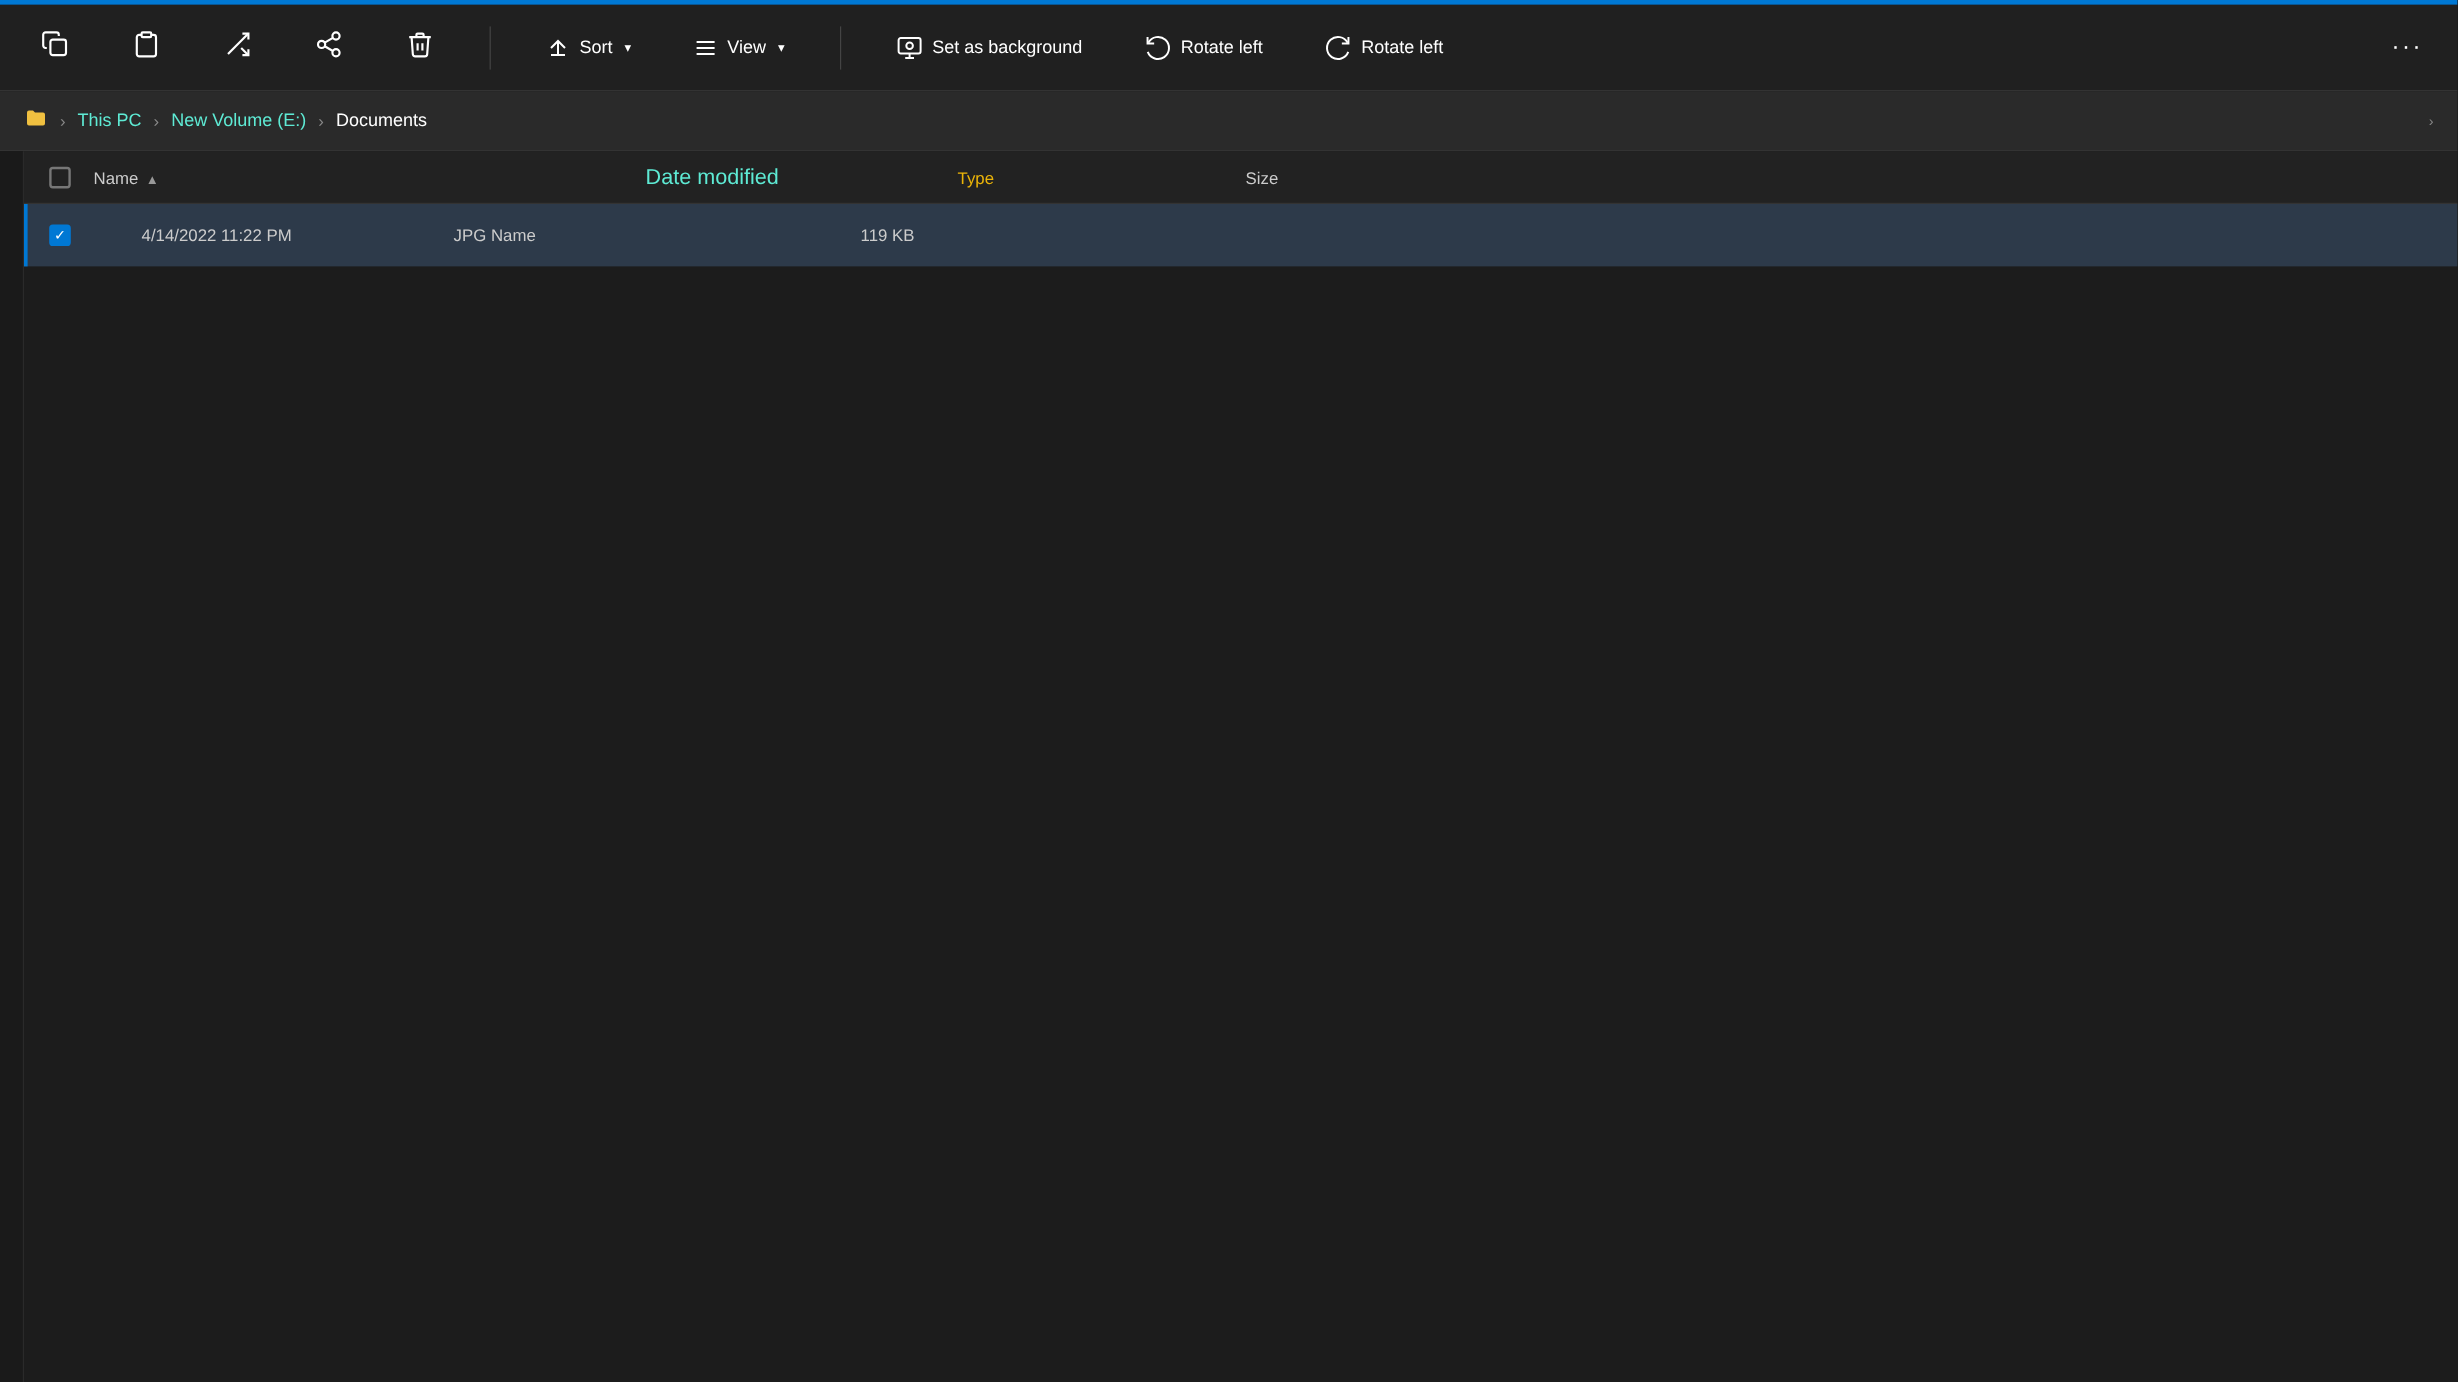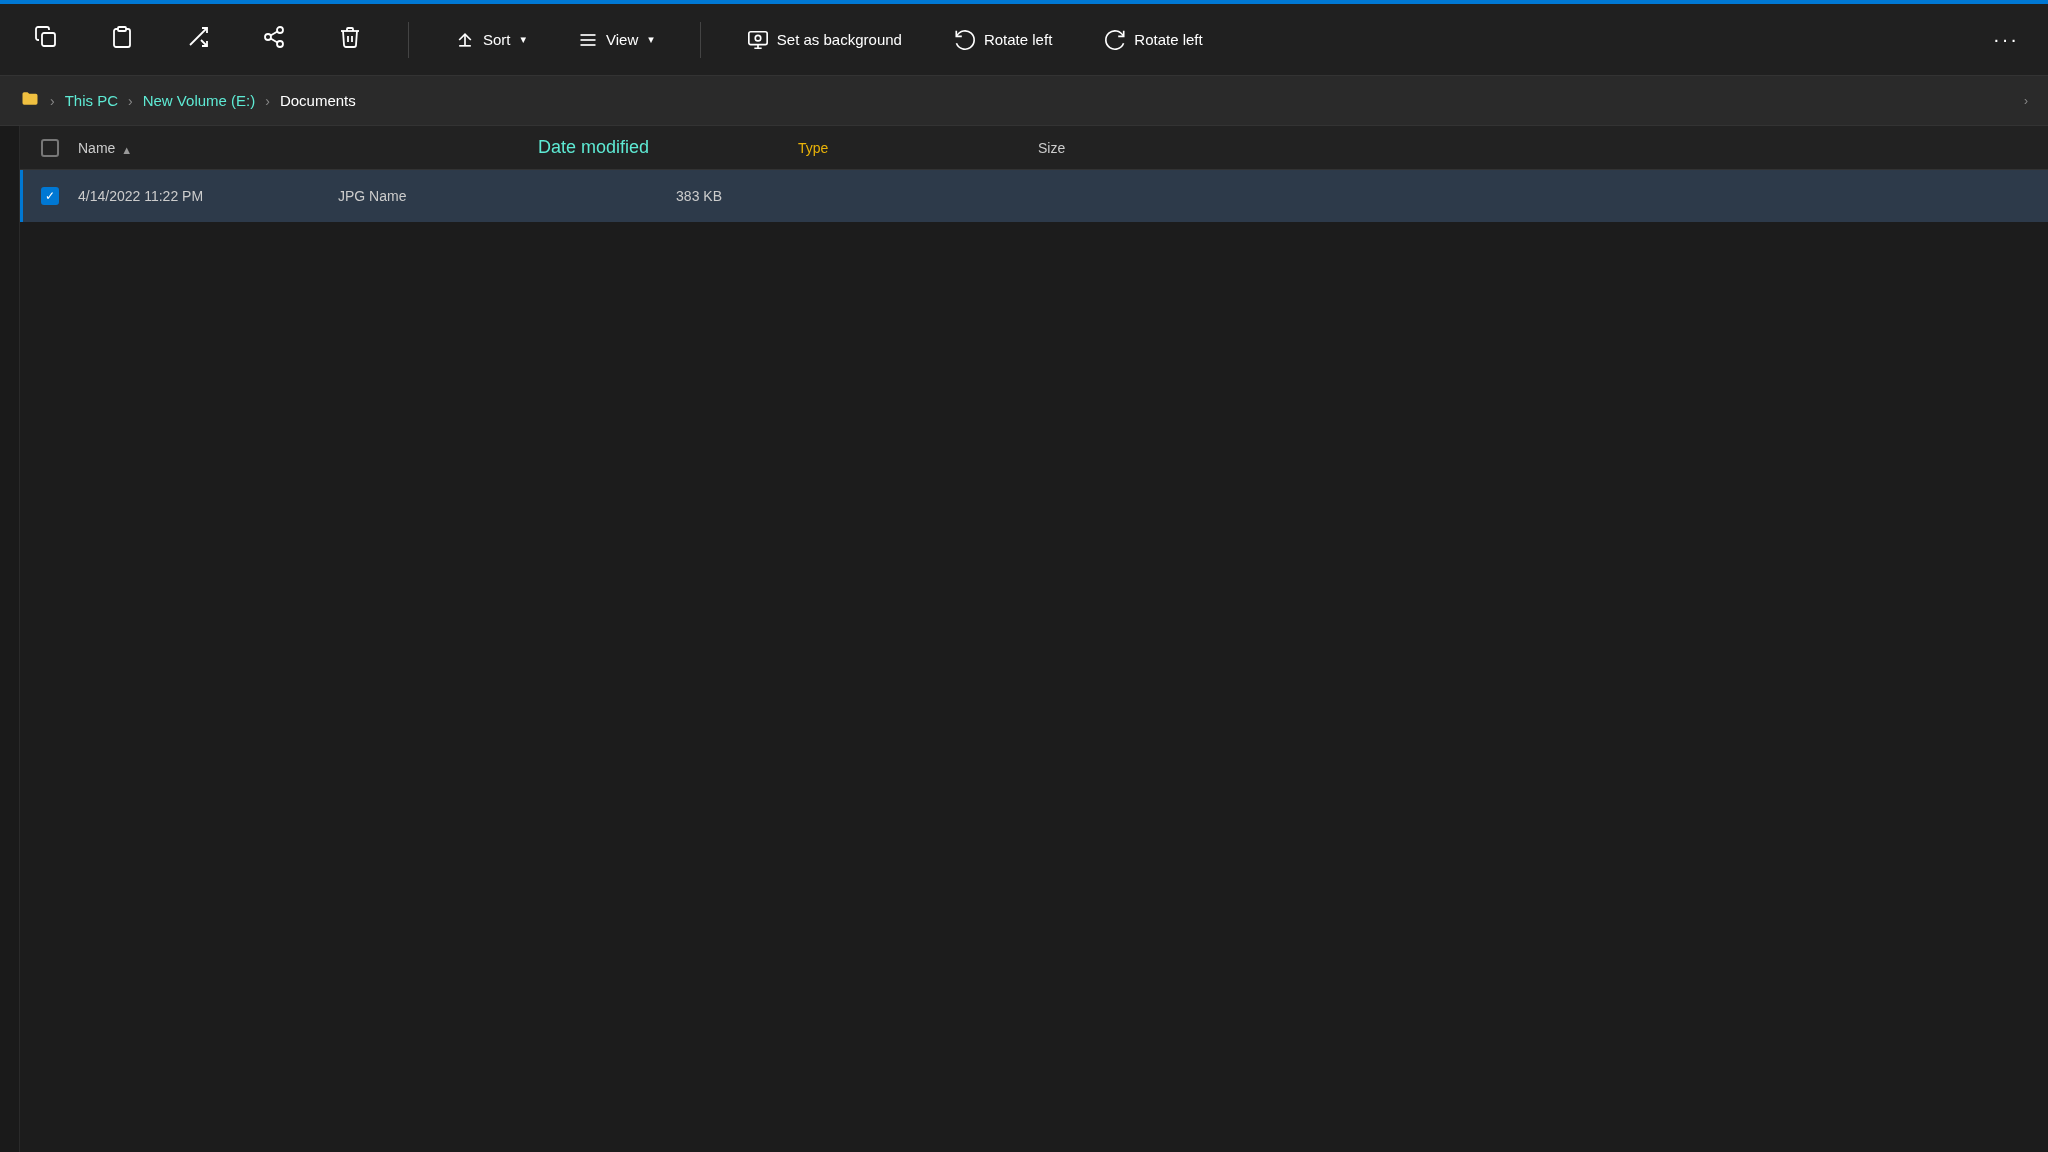--- a/index.html
+++ b/index.html
@@ -264,20 +264,21 @@
       color: #ffffff;
       font-size: 14px;
       font-weight: 400;
     }
 
     .row-date {
       flex: 0 0 260px;
       color: #cccccc;
       font-size: 14px;
       padding: 0 8px;
+      margin-left: 40px;
     }
 
     .row-type {
       flex: 0 0 240px;
       color: #cccccc;
       font-size: 14px;
       padding: 0 8px;
     }
 
     .row-size {
@@ -469,16 +470,16 @@
     </div>
 
     <div class="file-row">
       <div class="row-checkbox">
         <div class="row-checkbox-checked">
           <span>✓</span>
         </div>
       </div>
       <div class="row-date">4/14/2022 11:22 PM</div>
       <div class="row-type">JPG Name</div>
-      <div class="row-size">383 KB</div>
+      <div class="row-size">119 KB</div>
     </div>
   </div>
 </div>
 
 </body></html>

